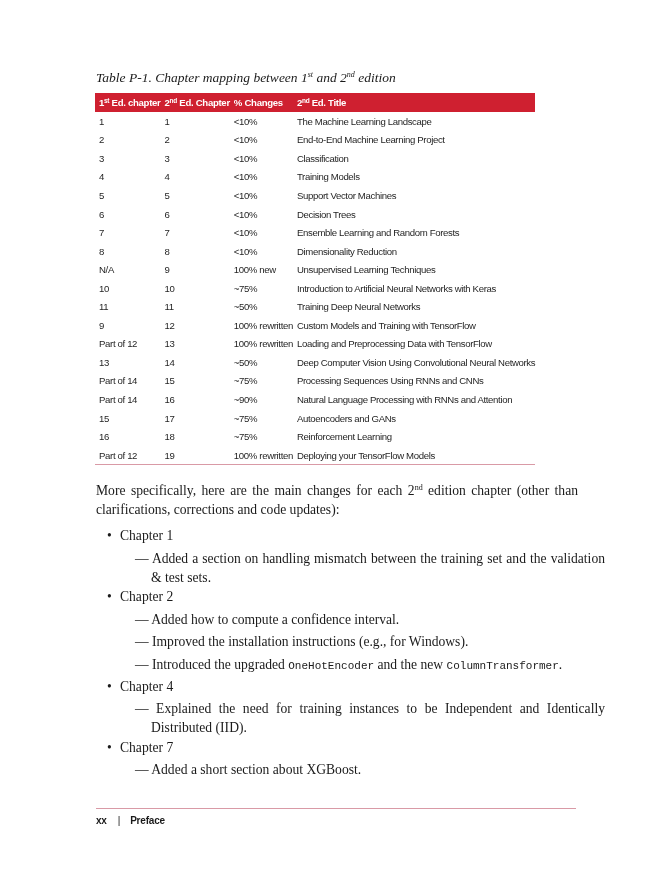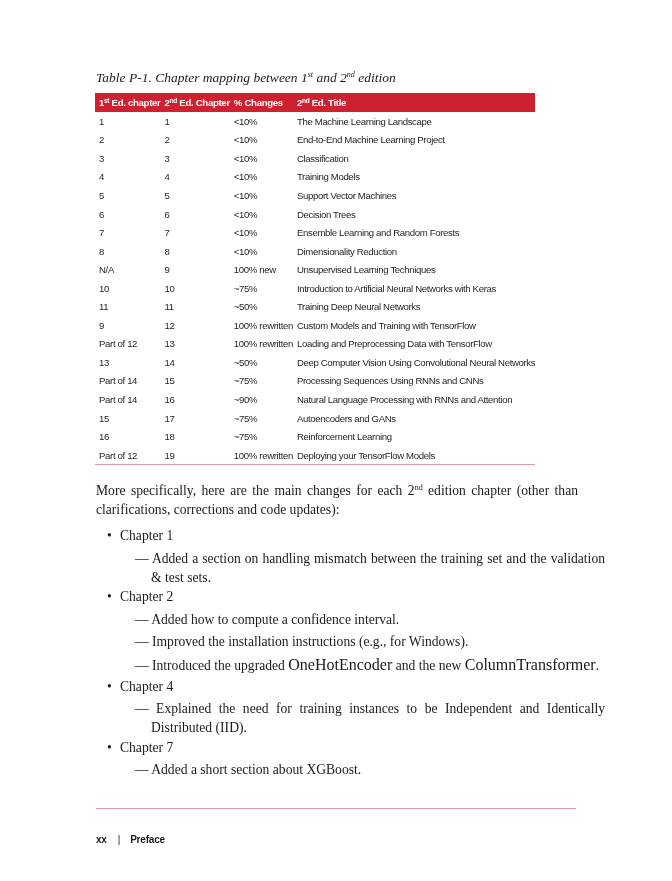--- a/index.html
+++ b/index.html
@@ -44,25 +44,25 @@
     font-family: "Liberation Serif", "DejaVu Serif", serif;
     font-size: 13.6px; line-height: 19px; color: #1a1a1a; white-space: nowrap;
   }
   .bullet .dot { display: inline-block; width: 13px; }
   .sub {
     position: absolute; left: 123px; width: 454px;
     font-family: "Liberation Serif", "DejaVu Serif", serif;
     font-size: 13.6px; line-height: 19px; color: #1a1a1a;
     padding-left: 16px; text-indent: -16px; text-align: justify; margin-left: 12px;
   }
-  .mono { font-family: Liberation Serif, serif; font-size: 16px; }
+  .mono { font-family: Liberation Mono, monospace; font-size: 11px; }
 
   .footer-rule { position: absolute; left: 96px; top: 808px; width: 480px; height: 0; border-top: 1.5px solid #d99aa6; }
   .footer {
-    position: absolute; left: 96px; top: 834px;
+    position: absolute; left: 96px; top: 815px;
     font-family: "Liberation Sans", "DejaVu Sans", sans-serif;
     font-size: 10px; font-weight: bold; color: #1a1a1a; white-space: nowrap; letter-spacing: -0.2px;
   }
   .footer .sep { display: inline-block; margin: 0 10px 0 11px; font-weight: normal; }
 </style>
 </head>
 <body>
 
 <div class="page">
 

